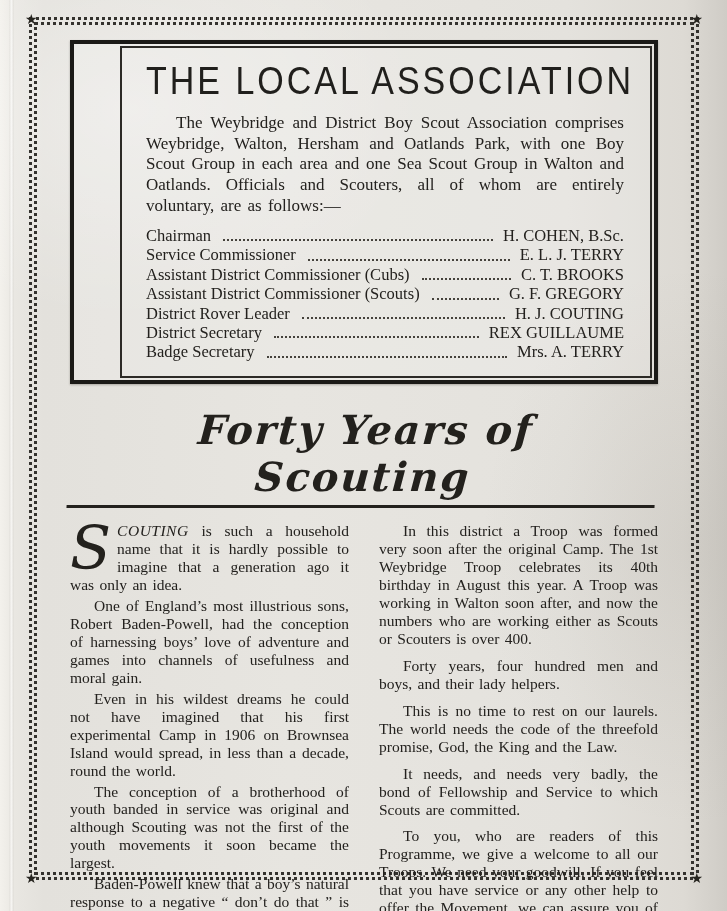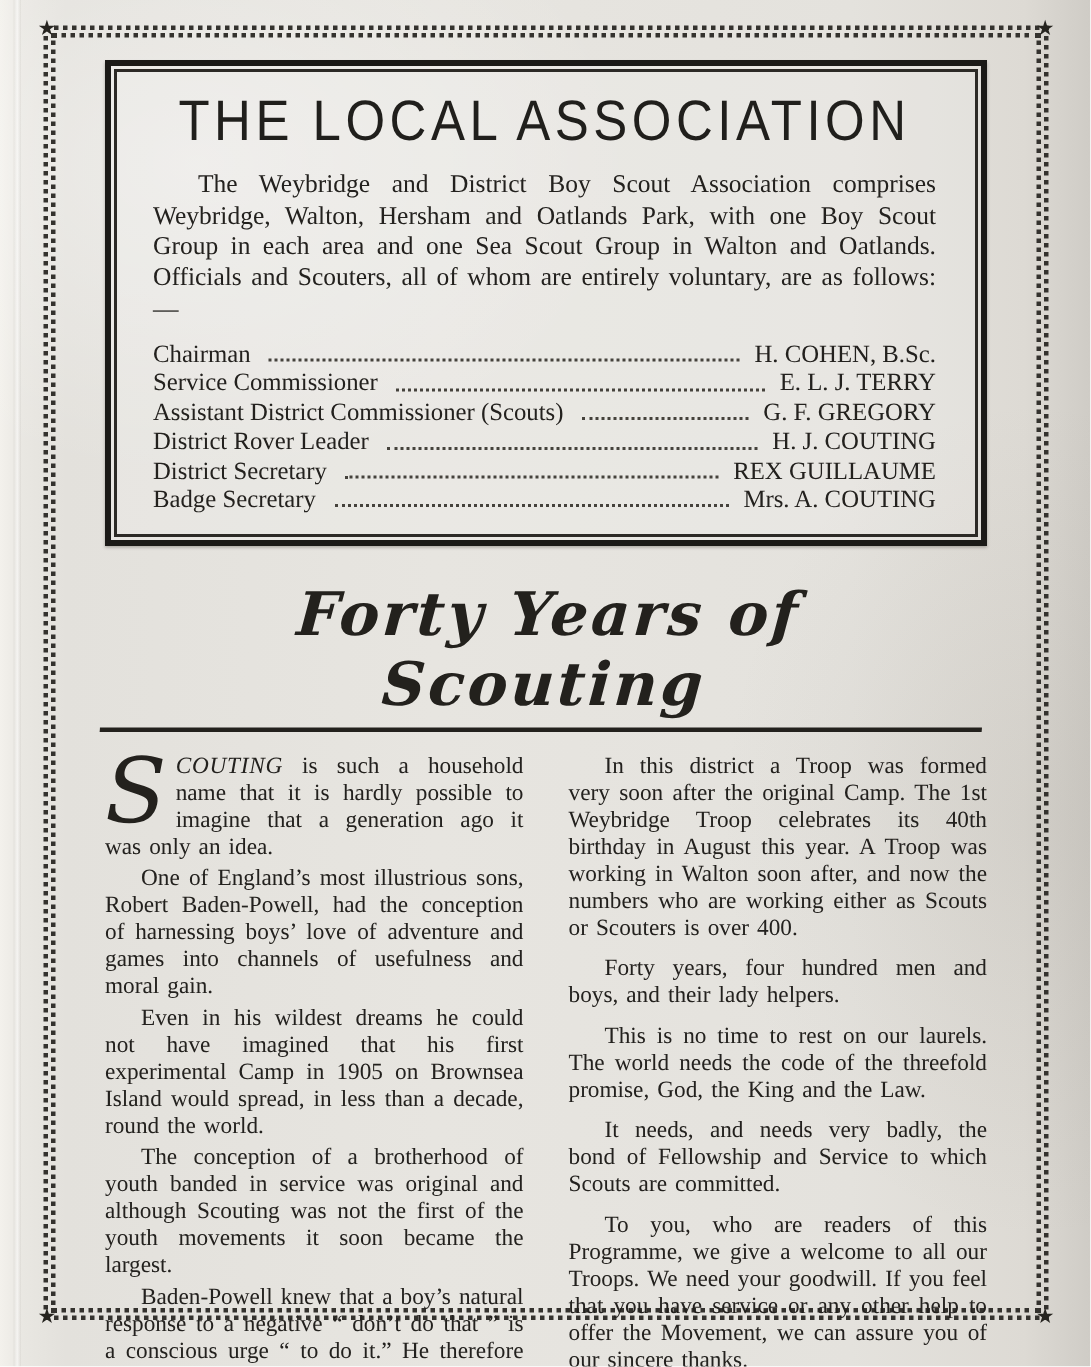--- a/index.html
+++ b/index.html
@@ -45,20 +45,21 @@
 
   .content {
     position: absolute; left: 70px; top: 40px; width: 588px;
   }
 
   
   .assoc-box {
     border: 4px solid #1b1a17;
     box-shadow: 0 1px 2px rgba(60,55,45,0.35);
     background: rgba(252,251,248,0.18);
+    padding-left: 44px;
   }
   .assoc-inner {
     border: 2px solid #2c2a26;
     margin: 2px;
     padding: 10px 26px 14px 24px;
   }
   .box-title {
     margin: 4px 0 12px;
     text-align: center;
     font-family: "Liberation Sans", sans-serif;
@@ -162,55 +163,60 @@
             <span class="official-role">Chairman</span>
             <span class="leader"></span>
             <span class="official-name">H. COHEN, B.Sc.</span>
           </div>
           <div class="official-row">
             <span class="official-role">Service Commissioner</span>
             <span class="leader"></span>
             <span class="official-name">E. L. J. TERRY</span>
           </div>
           <div class="official-row">
+            <span class="official-role">Assistant District Commissioner (Cubs)</span>
+            <span class="leader"></span>
+            <span class="official-name">C. T. BROOKS</span>
+          </div>
+          <div class="official-row">
             <span class="official-role">Assistant District Commissioner (Scouts)</span>
             <span class="leader"></span>
             <span class="official-name">G. F. GREGORY</span>
           </div>
           <div class="official-row">
             <span class="official-role">District Rover Leader</span>
             <span class="leader"></span>
             <span class="official-name">H. J. COUTING</span>
           </div>
           <div class="official-row">
             <span class="official-role">District Secretary</span>
             <span class="leader"></span>
             <span class="official-name">REX GUILLAUME</span>
           </div>
           <div class="official-row">
             <span class="official-role">Badge Secretary</span>
             <span class="leader"></span>
-            <span class="official-name">Mrs. A. COUTING</span>
+            <span class="official-name">Mrs. A. TERRY</span>
           </div>
         </div>
       </div>
     </div>
 
     <h2 class="script-heading">
       <span class="heading-text">Forty Years of Scouting</span>
     </h2>
 
     <div class="columns">
       <div class="col left">
         <p class="first">
           <span class="dropcap">S</span><span class="lead">COUTING</span>
           <span>is such a household name that it is hardly possible to imagine that a generation ago it was only an idea.</span>
         </p>
         <p>One of England’s most illustrious sons, Robert Baden-Powell, had the conception of harnessing boys’ love of adventure and games into channels of usefulness and moral gain.</p>
-        <p>Even in his wildest dreams he could not have imagined that his first experimental Camp in 1905 on Brownsea Island would spread, in less than a decade, round the world.</p>
+        <p>Even in his wildest dreams he could not have imagined that his first experimental Camp in 1906 on Brownsea Island would spread, in less than a decade, round the world.</p>
         <p>The conception of a brotherhood of youth banded in service was original and although Scouting was not the first of the youth movements it soon became the largest.</p>
         <p>Baden-Powell knew that a boy’s natural response to a negative “ don’t do that ” is a conscious urge “ to do it.” He therefore framed the Scout Law, a very high moral code indeed, into an injunction of 10 laws “ to do.”</p>
       </div>
       <div class="col right">
         <p>In this district a Troop was formed very soon after the original Camp. The 1st Weybridge Troop celebrates its 40th birthday in August this year. A Troop was working in Walton soon after, and now the numbers who are working either as Scouts or Scouters is over 400.</p>
         <p>Forty years, four hundred men and boys, and their lady helpers.</p>
         <p>This is no time to rest on our laurels. The world needs the code of the threefold promise, God, the King and the Law.</p>
         <p>It needs, and needs very badly, the bond of Fellowship and Service to which Scouts are committed.</p>
         <p>To you, who are readers of this Programme, we give a welcome to all our Troops. We need your goodwill. If you feel that you have service or any other help to offer the Movement, we can assure you of our sincere thanks.</p>
       </div>

